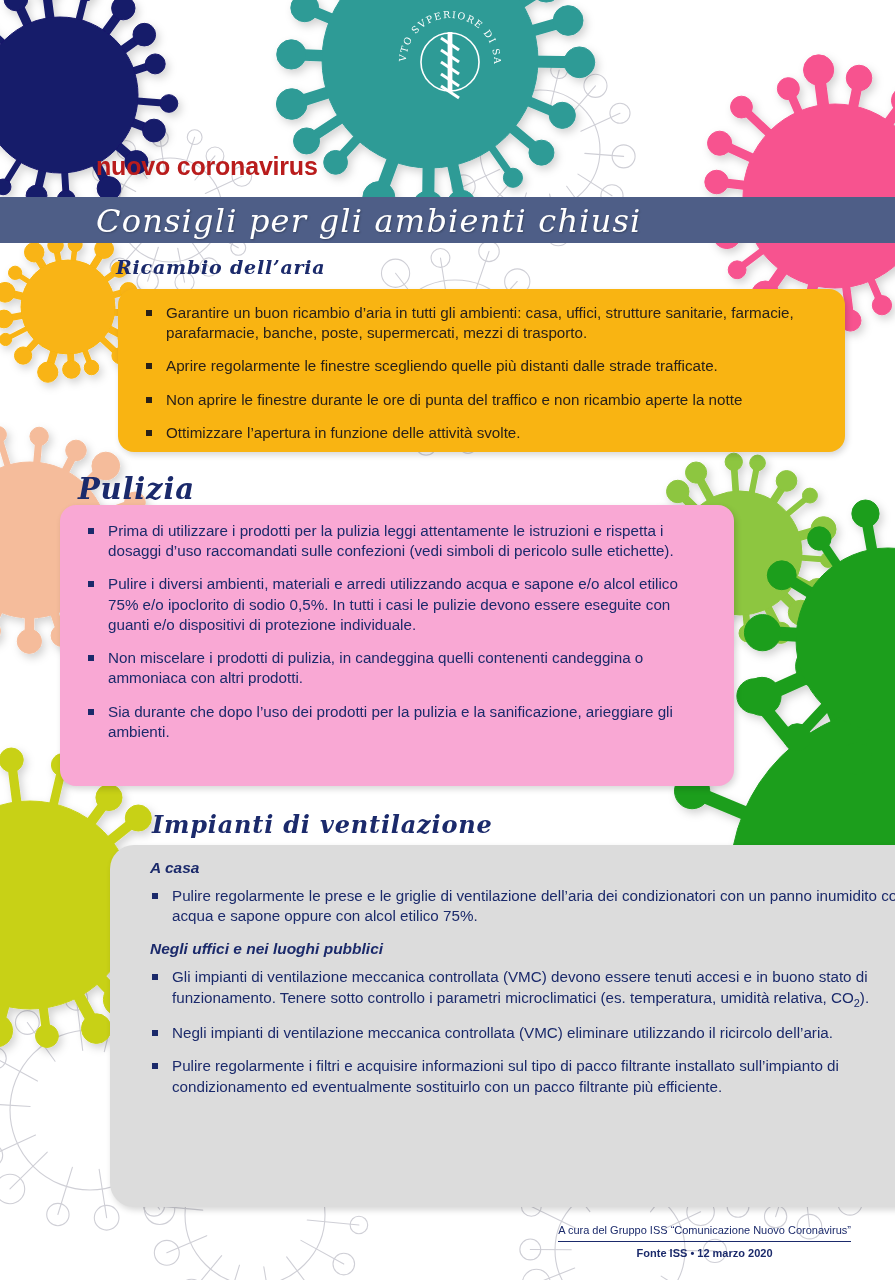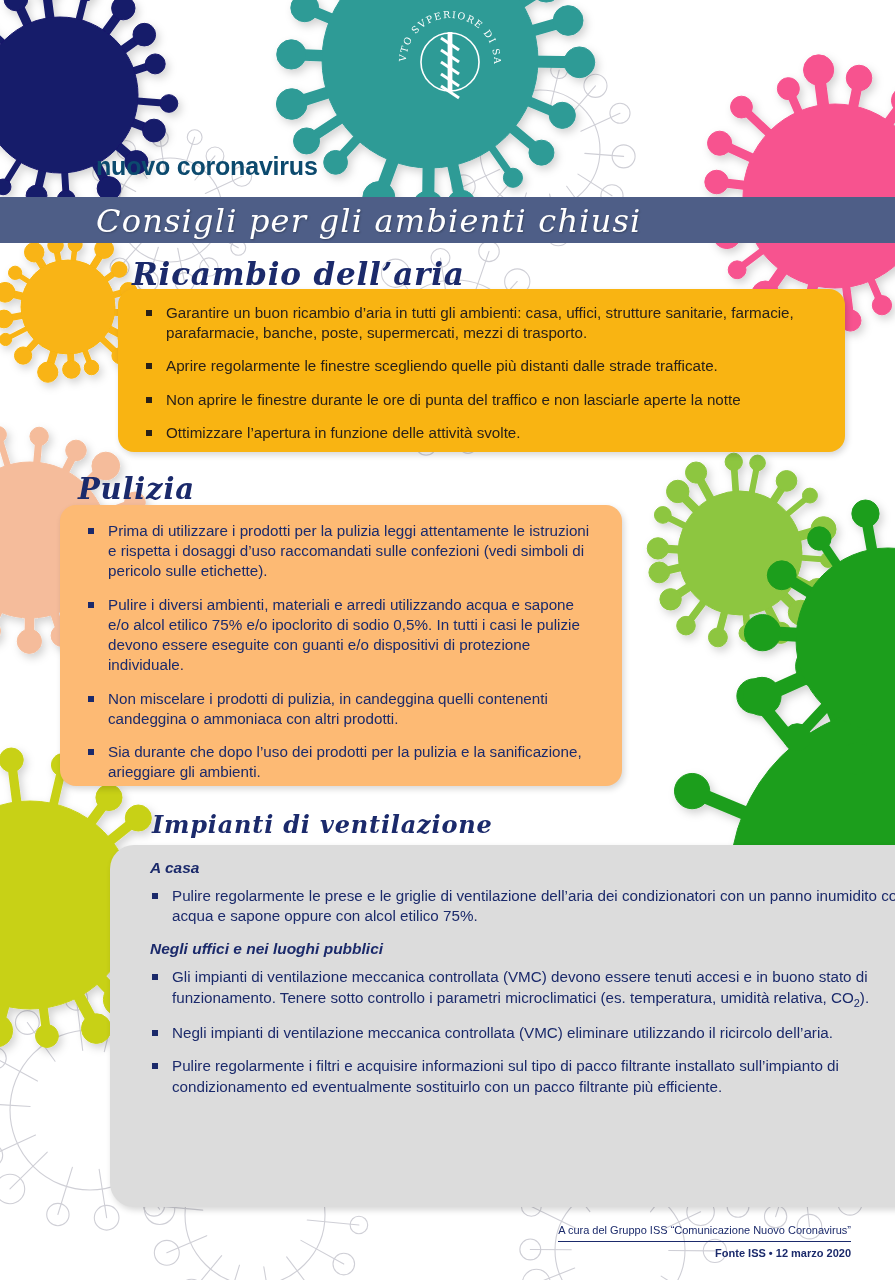--- a/index.html
+++ b/index.html
@@ -10,21 +10,21 @@
   }
   .layer{position:absolute;top:0;left:0;width:895px;height:1280px;}
   #bg-virus-layer{z-index:1;}
   #watermark-layer{z-index:0;}
   #content{position:relative;z-index:5;}
 
   
   .wordmark{
     position:absolute;left:96px;top:152px;
     font-size:25px;font-weight:bold;letter-spacing:-.2px;
-    color:#0c4a6e;
+    color:#b91c1c;
     font-family:"Liberation Sans","DejaVu Sans",sans-serif;
     text-align:right;
   }
 
   
   .title-band{
     position:absolute;left:0;top:197px;width:895px;height:46px;
     background:#4e5e87;z-index:4;
   }
   .title-band-text{
@@ -39,35 +39,35 @@
 
   
   .sec-head{
     position:absolute;
     font-family:"DejaVu Serif",serif;
     font-style:italic;font-weight:bold;
     color:#1b2a6b;
     letter-spacing:.8px;
     z-index:6;
   }
-  #head-ricambio{left:132px;top:256px;font-size:31px;}
+  #head-ricambio{left:116px;top:256px;font-size:19px;}
   #head-pulizia{left:78px;top:472px;font-size:29px;}
   #head-impianti{left:152px;top:810px;font-size:24px;}
 
   
   .panel{position:absolute;z-index:5;box-sizing:border-box;}
   #panel-ricambio{
     left:118px;top:289px;width:727px;height:163px;
     background:#f9b412;border-radius:16px;
     padding:14px 26px 0 26px;
     box-shadow:2px 3px 6px rgba(0,0,0,.16);
   }
   #panel-pulizia{
-    left:60px;top:505px;width:562px;height:281px;
-    background:#fdba74;border-radius:16px;
+    left:60px;top:505px;width:674px;height:281px;
+    background:#f9a8d4;border-radius:16px;
     padding:16px 26px 10px 26px;
     box-shadow:2px 3px 6px rgba(0,0,0,.16);
   }
   #panel-impianti{
     left:110px;top:845px;width:836px;height:362px;
     background:#dcdcdc;border-radius:24px;
     padding:14px 26px 10px 40px;
     box-shadow:2px 3px 6px rgba(0,0,0,.16);
   }
 
@@ -93,21 +93,21 @@
   .subhead{
     font-size:15.5px;font-weight:bold;font-style:italic;
     color:#1b2a6b;margin:0 0 9px 0;
   }
   .subhead.second{margin-top:14px;}
   sub{font-size:.72em;}
 
   
   .footer{
     position:absolute;right:44px;top:1222px;
-    text-align:right;z-index:7;
+    text-align:center;z-index:7;
     font-size:11px;color:#1b2a6b;line-height:1.55;
   }
   .footer .line1{border-bottom:1px solid #1b2a6b;padding-bottom:2px;display:block;}
   .footer .line2{display:block;margin-top:3px;font-weight:bold;}
 </style>
 </head>
 <body>
 
 <svg class="layer" id="watermark-layer" viewBox="0 0 895 1280">
   <g fill="none" stroke="#cfcfd6" stroke-width="1.2" id="wm-group">
@@ -727,21 +727,21 @@
   <div class="wordmark">nuovo coronavirus</div>
 
   <div class="title-band"></div>
   <div class="title-band-text">Consigli per gli ambienti chiusi</div>
 
   <div class="sec-head" id="head-ricambio">Ricambio dell’aria</div>
   <div class="panel" id="panel-ricambio">
     <ul class="bullets" id="list-ricambio">
         <li>Garantire un buon ricambio d’aria in tutti gli ambienti: casa, uffici, strutture sanitarie, farmacie, parafarmacie, banche, poste, supermercati, mezzi di trasporto.</li>
         <li>Aprire regolarmente le finestre scegliendo quelle più distanti dalle strade trafficate.</li>
-        <li>Non aprire le finestre durante le ore di punta del traffico e non lasciarle aperte la notte</li>
+        <li>Non aprire le finestre durante le ore di punta del traffico e non ricambio aperte la notte</li>
         <li>Ottimizzare l’apertura in funzione delle attività svolte.</li>
       </ul>
   </div>
 
   <div class="sec-head" id="head-pulizia">Pulizia</div>
   <div class="panel" id="panel-pulizia">
     <ul class="bullets" id="list-pulizia">
         <li>Prima di utilizzare i prodotti per la pulizia leggi attentamente le istruzioni e rispetta i dosaggi d’uso raccomandati sulle confezioni (vedi simboli di pericolo sulle etichette).</li>
         <li>Pulire i diversi ambienti, materiali e arredi utilizzando acqua e sapone e/o alcol etilico 75% e/o ipoclorito di sodio 0,5%. In tutti i casi le pulizie devono essere eseguite con guanti e/o dispositivi di protezione individuale.</li>
         <li>Non miscelare i prodotti di pulizia, in candeggina quelli contenenti candeggina o ammoniaca con altri prodotti.</li>

